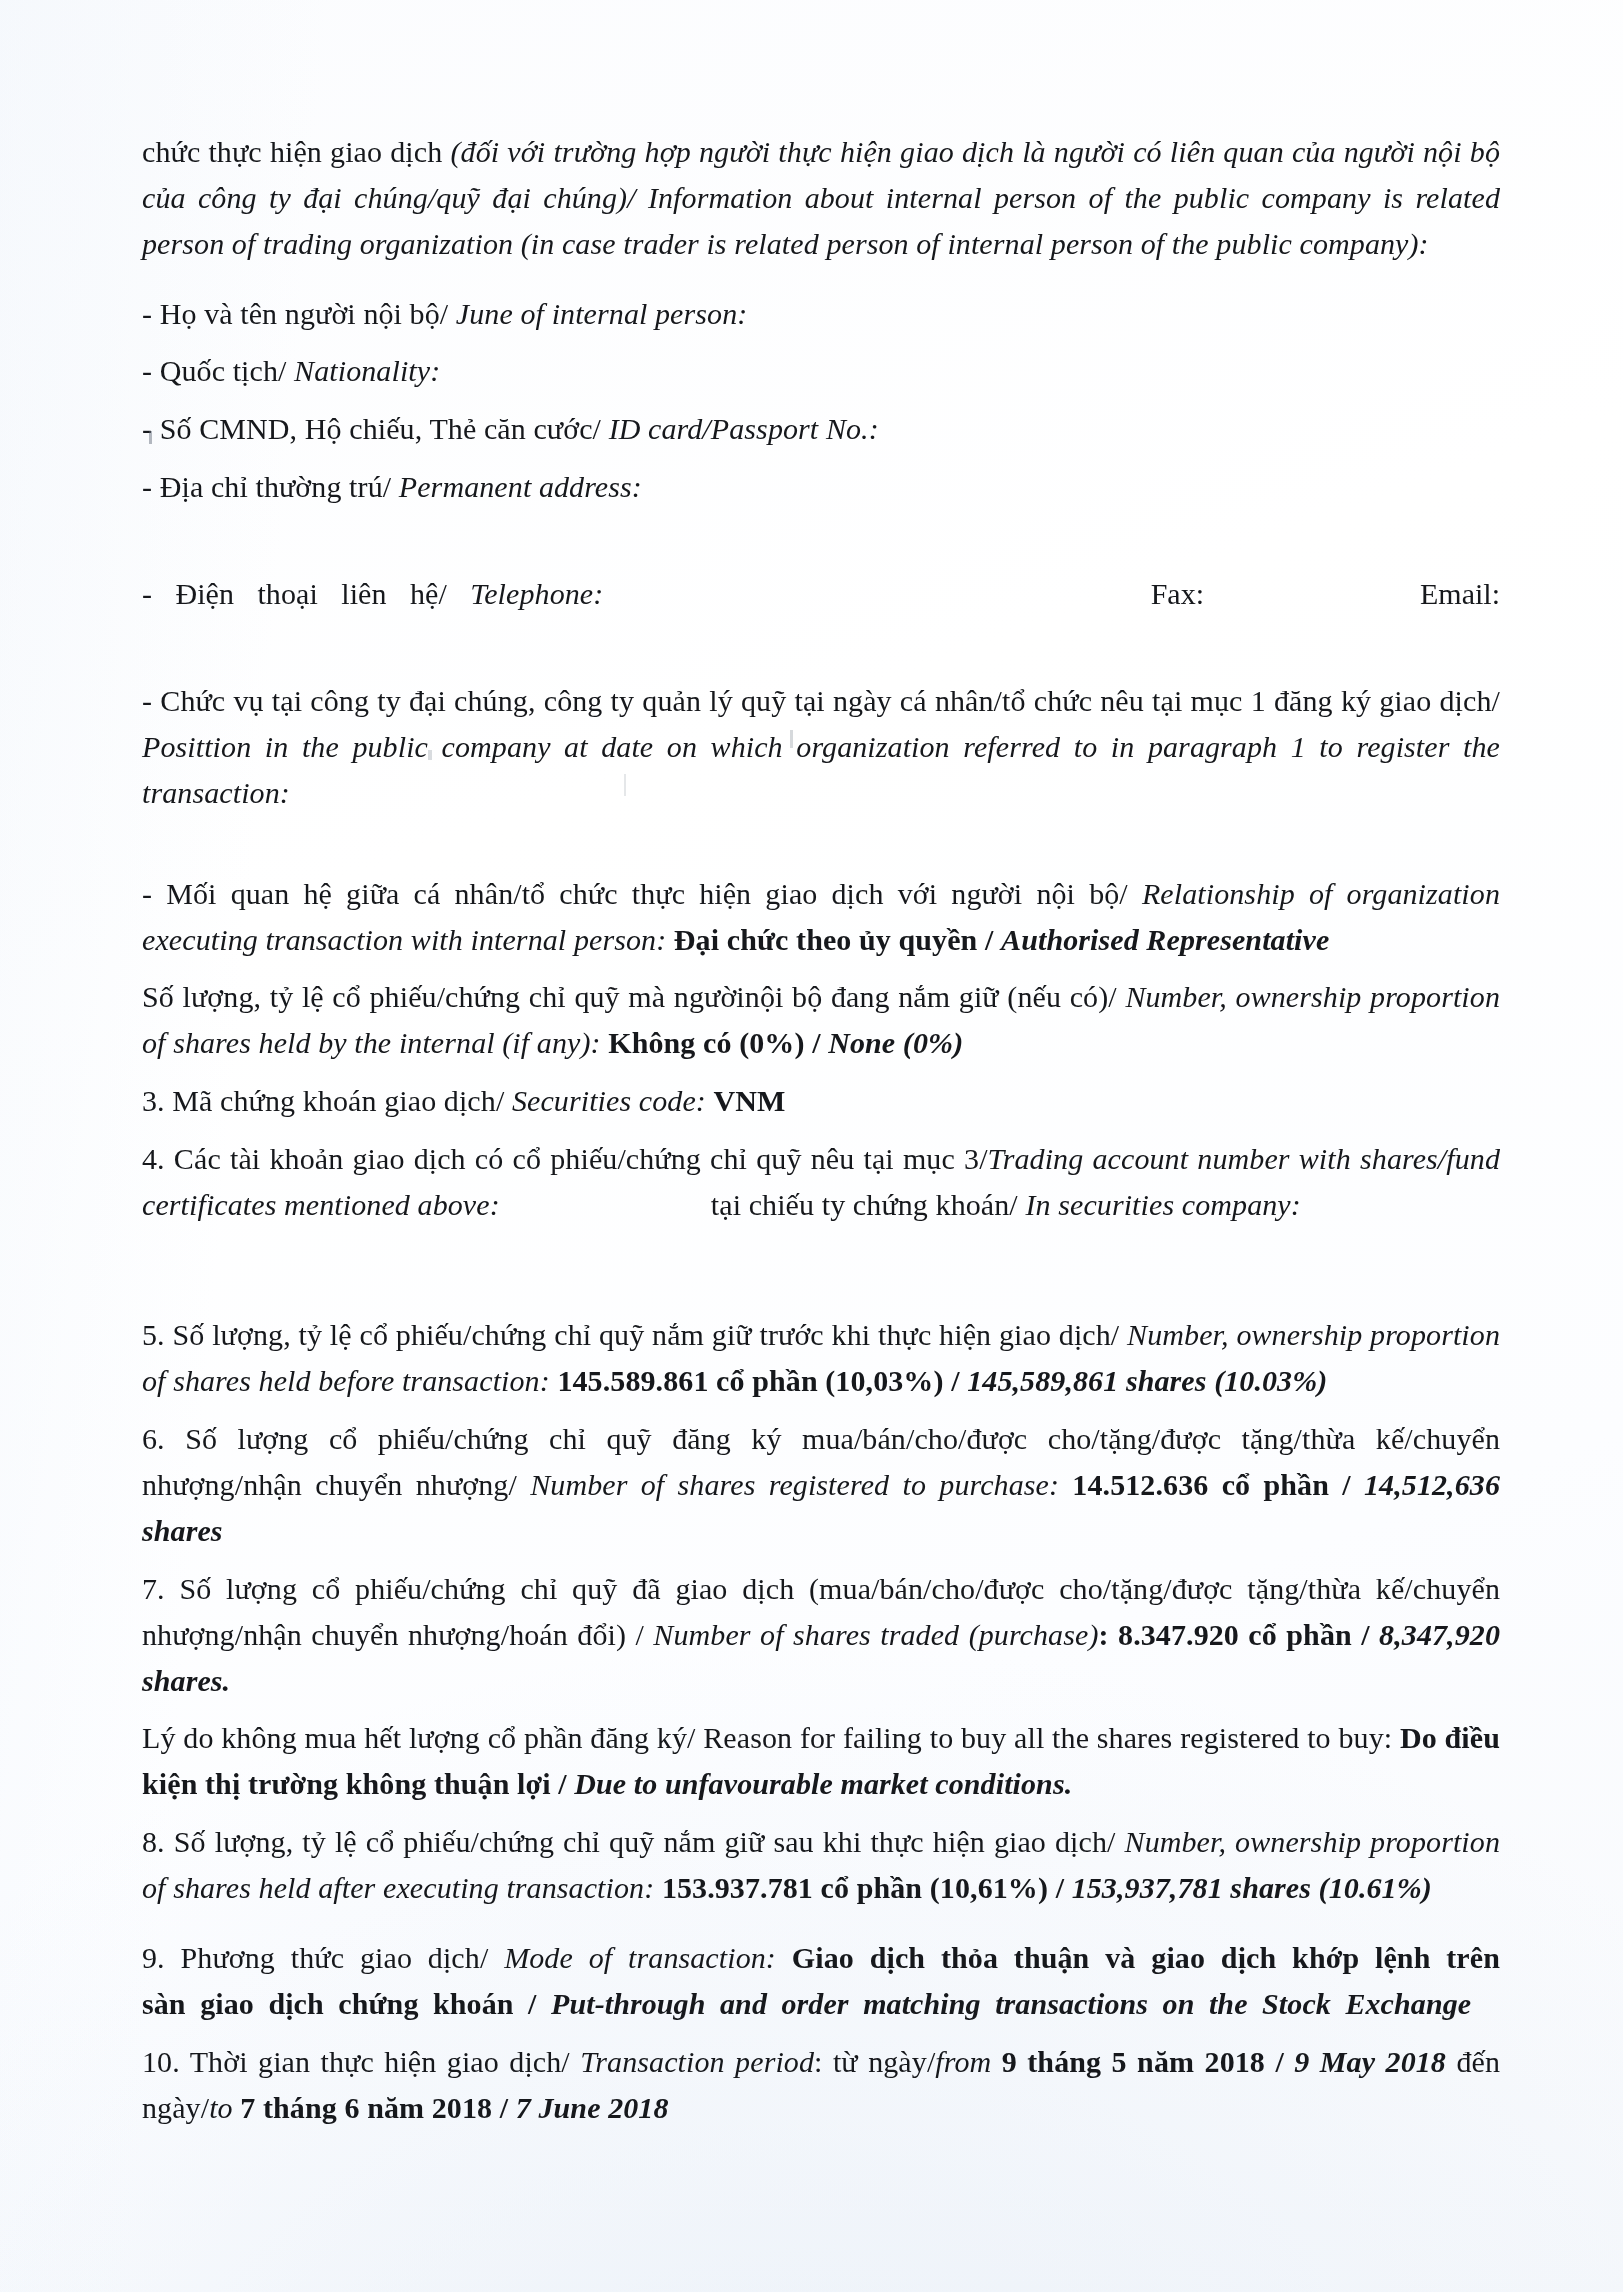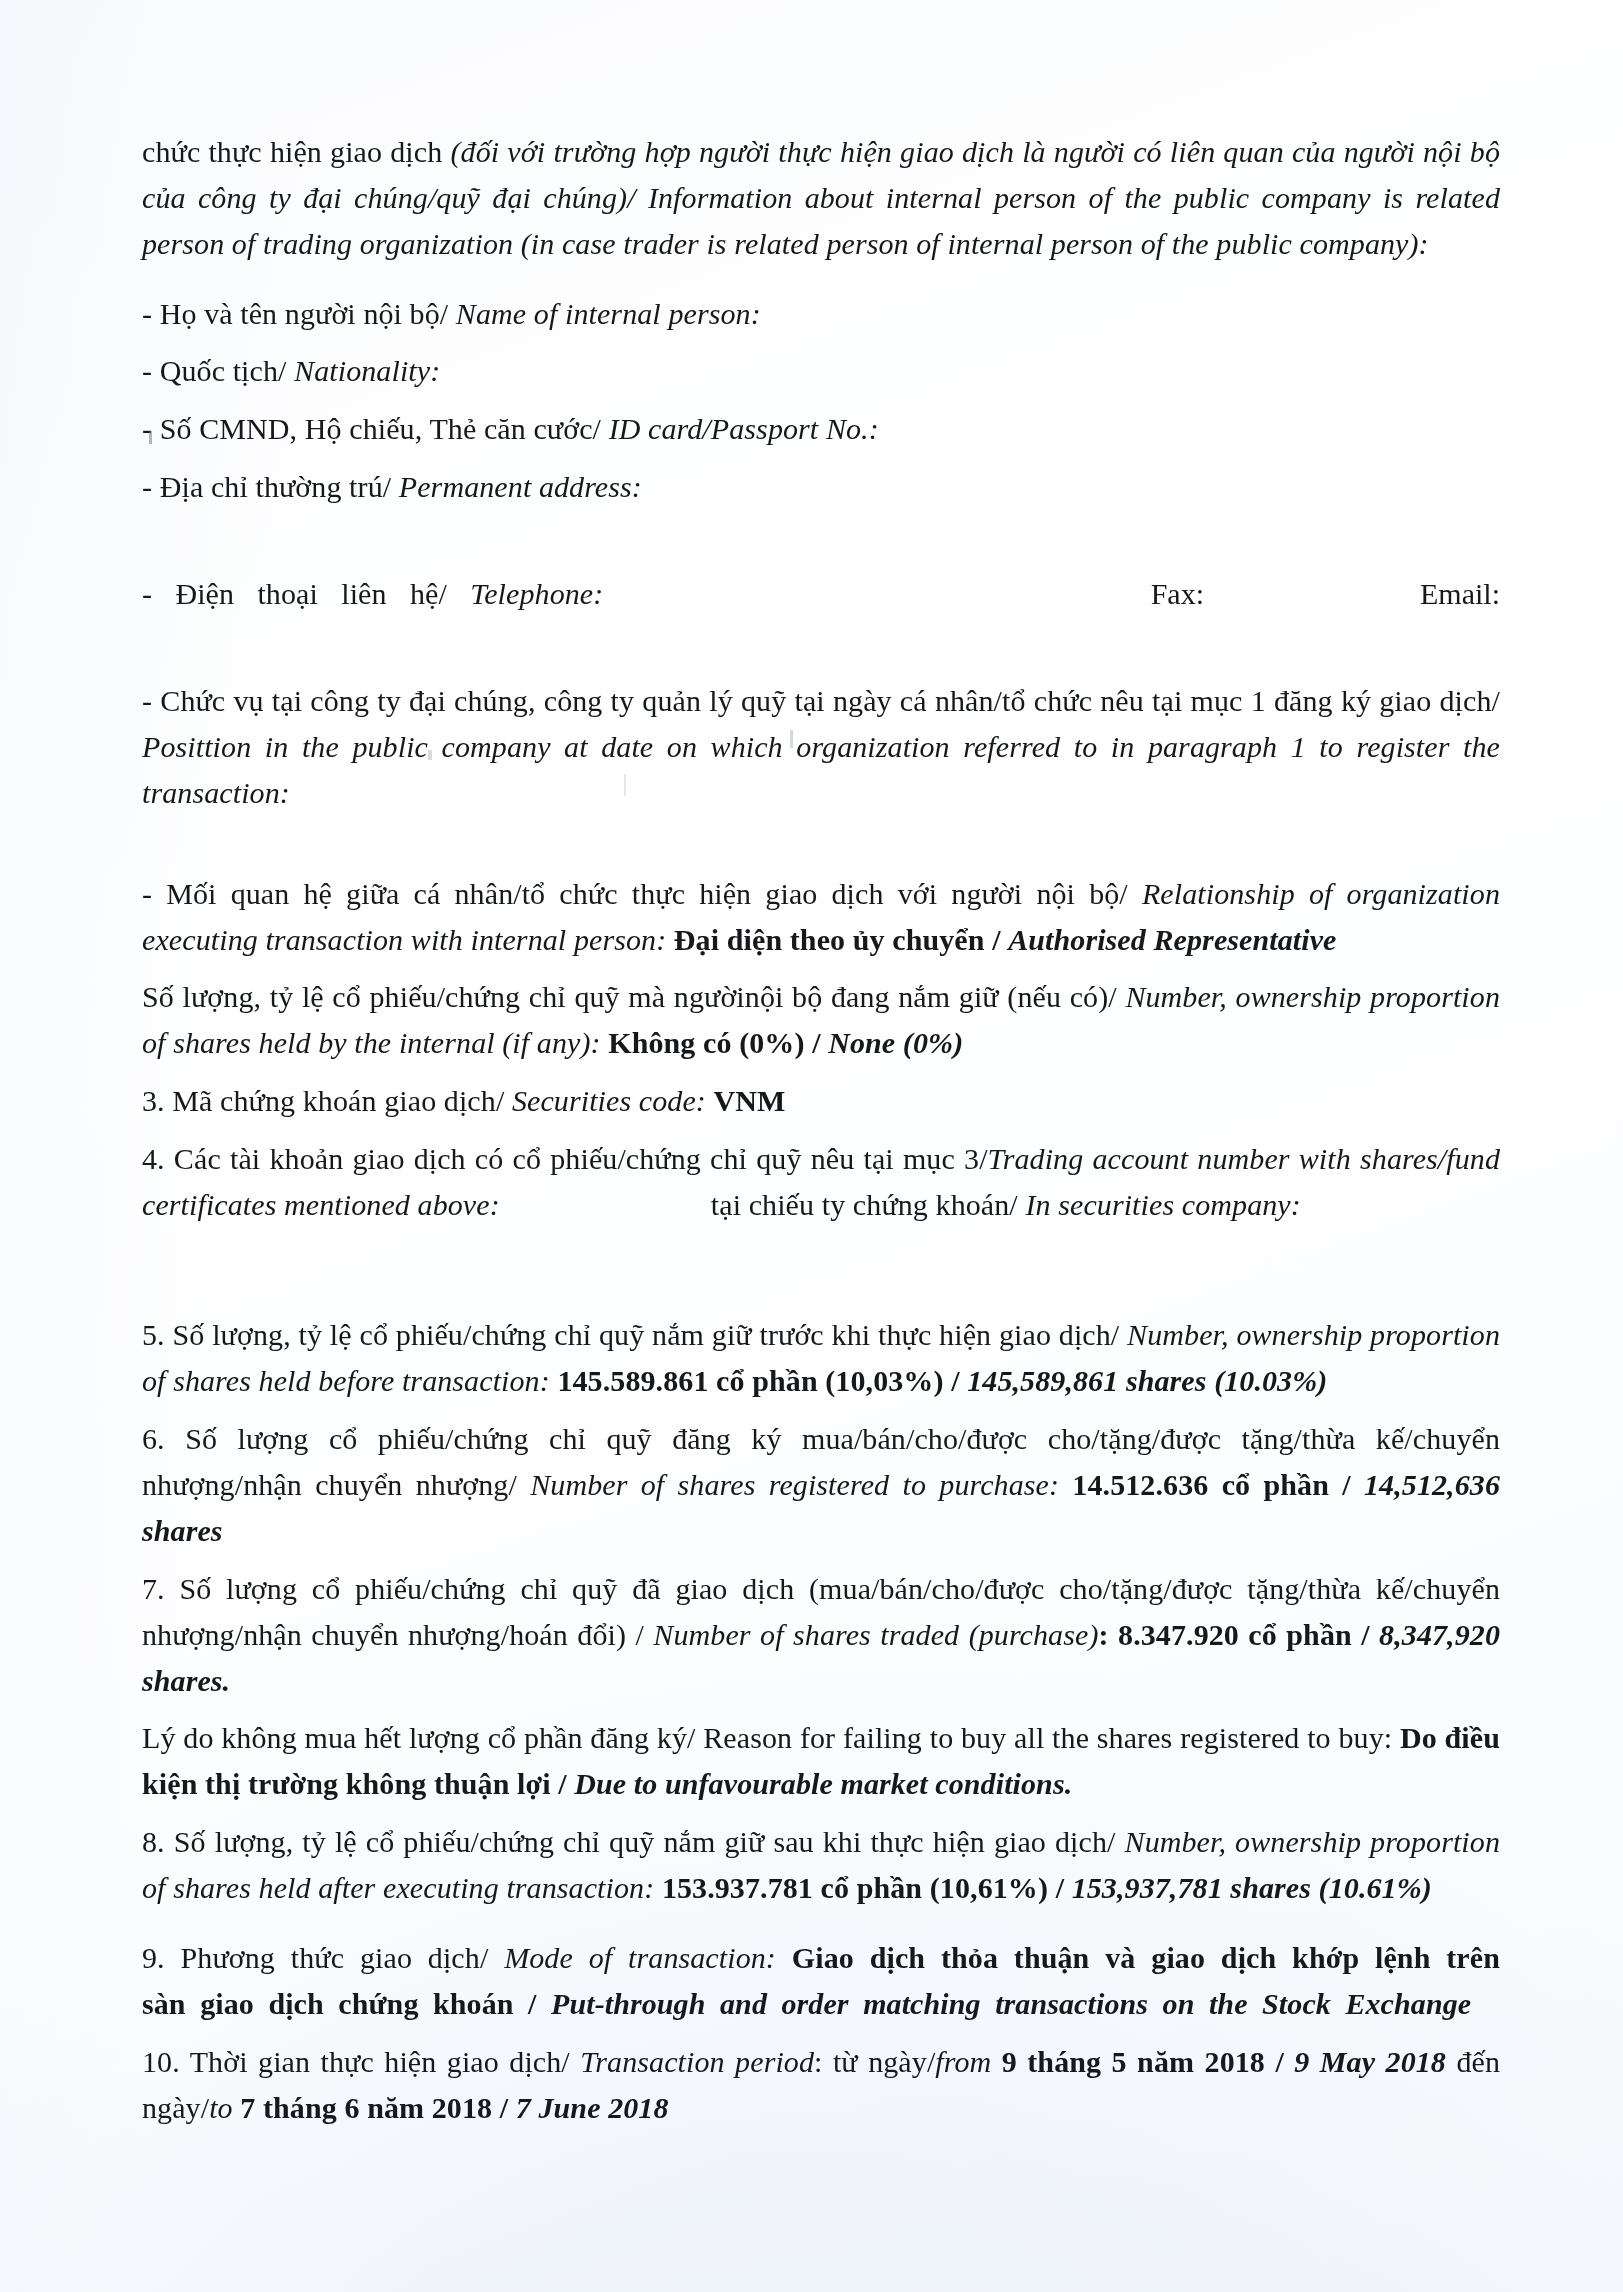--- a/index.html
+++ b/index.html
@@ -95,21 +95,21 @@
 
   <div class="content">
 
     <p>
       <span>chức thực hiện giao dịch </span><span class="i">(đối với trường hợp người thực hiện giao dịch là người có liên quan của người nội bộ của công ty đại chúng/quỹ đại chúng)/ Information about internal person of the public company is related person of trading organization (in case trader is related person of internal person of the public company):</span>
     </p>
 
     <div class="gap-md"></div>
 
     <p>
-      <span>- Họ và tên người nội bộ/ </span><span class="i">Name of internal person:</span>
+      <span>- Họ và tên người nội bộ/ </span><span class="i">June of internal person:</span>
     </p>
 
     <div class="gap-sm"></div>
 
     <p>
       <span>- Quốc tịch/ </span><span class="i">Nationality:</span>
     </p>
 
     <div class="gap-sm"></div>
 
@@ -138,21 +138,21 @@
     <p>
       <span>- Chức vụ tại công ty đại chúng, công ty quản lý quỹ tại ngày cá nhân/tổ chức nêu tại mục 1 đăng ký giao dịch/ </span><span class="i">Posittion in the public company at date on which organization referred to in paragraph 1 to register the transaction:</span>
     </p>
 
     <div class="gap-sm"></div>
 
 
     <div class="gap-lg"></div>
 
     <p>
-      <span>- Mối quan hệ giữa cá nhân/tổ chức thực hiện giao dịch với người nội bộ/ </span><span class="i">Relationship of organization executing transaction with internal person: </span><span class="b">Đại diện theo ủy chuyển</span><span class="b"> / </span><span class="bi">Authorised Representative</span>
+      <span>- Mối quan hệ giữa cá nhân/tổ chức thực hiện giao dịch với người nội bộ/ </span><span class="i">Relationship of organization executing transaction with internal person: </span><span class="b">Đại chức theo ủy quyền</span><span class="b"> / </span><span class="bi">Authorised Representative</span>
     </p>
 
     <div class="gap-sm"></div>
 
     <p>
       <span> Số lượng, tỷ lệ cổ phiếu/chứng chỉ quỹ mà ngườinội bộ đang nắm giữ (nếu có)/ </span><span class="i">Number, ownership proportion of shares held by the internal (if any): </span><span class="b">Không có (0%)</span><span class="b"> / </span><span class="bi">None (0%)</span>
     </p>
 
     <div class="gap-sm"></div>
 

